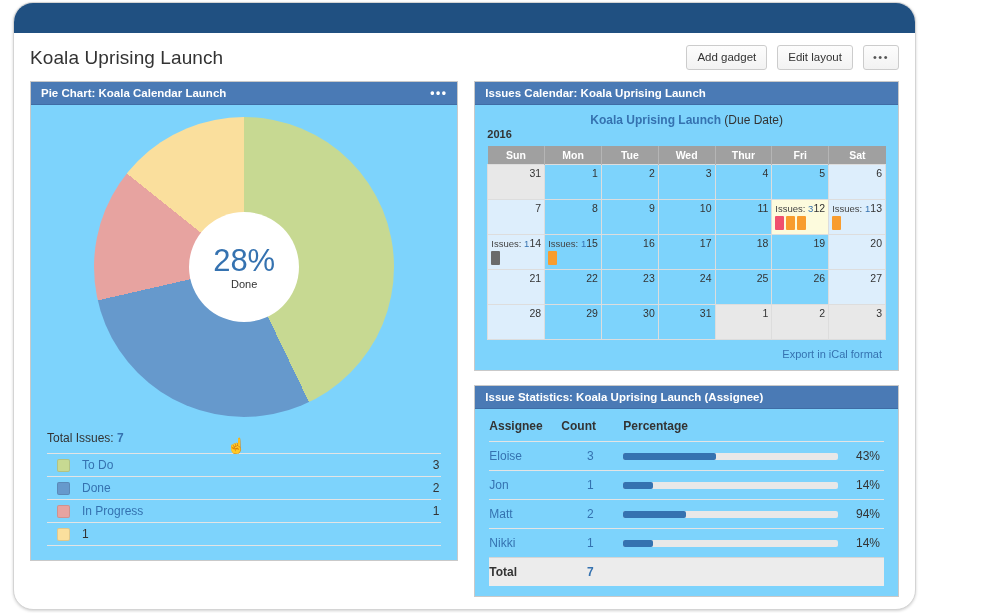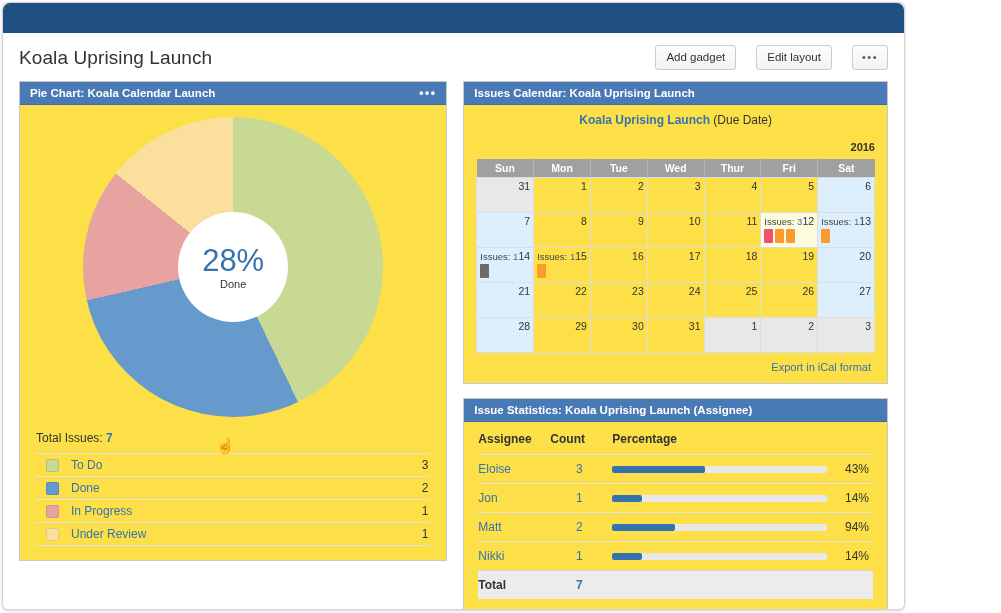--- a/index.html
+++ b/index.html
@@ -3,44 +3,44 @@
 <meta charset="utf-8">
 <style>
   * { box-sizing: border-box; margin: 0; padding: 0; }
   html, body {
     width: 1001px; height: 613px;
     background: #ffffff;
     font-family: "Liberation Sans", sans-serif;
     overflow: hidden;
   }
   .window {
-    position: absolute; left: 2px; top: 2px;
+    position: absolute; left: 13px; top: 2px;
     width: 903px; height: 608px;
     background: #fff;
     border: 1px solid #d4d4d4;
-    border-radius: 6px;
+    border-radius: 20px;
     box-shadow: 0 1px 3px rgba(0,0,0,0.18);
     overflow: hidden;
   }
   .topbar {
     height: 30px; background: #205081;
     border-radius: 7px 7px 0 0;
   }
   .page-head {
     position: relative;
     padding: 14px 16px 6px 16px;
     height: 48px;
   }
   .page-title {
     font-size: 19px; color: #333; font-weight: normal;
     letter-spacing: 0.1px;
   }
   .head-actions {
     position: absolute; right: 16px; top: 12px;
-    display: flex; gap: 20px; align-items: center;
+    display: flex; gap: 10px; align-items: center;
   }
   .btn {
     background: linear-gradient(#fdfdfd,#f2f2f2);
     border: 1px solid #ccc; border-radius: 3px;
     font-size: 11.5px; color: #333;
     padding: 5px 10px; cursor: pointer;
     font-family: "Liberation Sans", sans-serif;
     line-height: 13px;
   }
   .btn-dots { padding: 5px 9px; letter-spacing: 1.5px; color: #555; font-size: 11px; }
@@ -57,21 +57,21 @@
   .panel-head {
     background: #4a7ab5;
     color: #fff;
     font-size: 11.5px; font-weight: bold;
     padding: 5px 10px;
     display: flex; justify-content: space-between; align-items: center;
     height: 23px;
     border-bottom: 1px solid #3f6ca5;
   }
   .panel-dots { letter-spacing: 1.5px; cursor: pointer; font-size: 12px; }
-  .panel-body { background: #fde047; }
+  .panel-body { background: #7dd3fc; }
 
   
   .pie-wrap { position: relative; height: 320px; }
   .donut {
     position: absolute; left: 50%; top: 12px;
     transform: translateX(-50%);
     width: 300px; height: 300px; border-radius: 50%;
   }
   .donut-hole {
     position: absolute; left: 50%; top: 50%;
@@ -100,21 +100,21 @@
   .legend-row:last-child { border-bottom: 1px solid #e4e4e4; }
   .sw { width: 13px; height: 13px; border-radius: 2px; margin-right: 12px; }
   .legend-name { color: #3572b0; flex: 1; }
   .legend-count { color: #333; }
 
   
   .cal-body { padding: 8px 12px 8px 12px; }
   .cal-title { text-align: center; font-size: 12px; color: #333; font-weight: bold; }
   .cal-title a { color: #3572b0; text-decoration: none; }
   .cal-title .dd { color: #333; font-weight: normal; }
-  .cal-year { text-align: right; font-size: 11px; font-weight: bold; color: #333; margin-top: 14px; margin-bottom: 6px; }
+  .cal-year { text-align: left; font-size: 11px; font-weight: bold; color: #333; margin-top: 1px; margin-bottom: 6px; }
   table.cal { width: 100%; border-collapse: collapse; table-layout: fixed; padding-left: 34px; }
   table.cal th {
     background: #a0a0a0; color: #fff; font-size: 10.5px; font-weight: bold;
     padding: 3px 0; border-right: 1px solid #b5b5b5;
   }
   table.cal th:last-child { border-right: none; }
   table.cal td {
     height: 35px; vertical-align: top;
     border: 1px solid #ddd;
     font-size: 10.5px; color: #333;
@@ -200,21 +200,20 @@
                   <span class="legend-name">Done</span>
                   <span class="legend-count">2</span>
                 </div>
                 <div class="legend-row">
                   <span class="sw" style="background: rgb(231, 163, 160); border: 1px solid rgba(0, 0, 0, 0.1);"></span>
                   <span class="legend-name">In Progress</span>
                   <span class="legend-count">1</span>
                 </div>
                 <div class="legend-row">
                   <span class="sw" style="background: rgb(250, 223, 157); border: 1px solid rgba(0, 0, 0, 0.1);"></span>
-                  <span class="legend-name">Under Review</span>
                   <span class="legend-count">1</span>
                 </div>
               </div>
           </div>
         </div>
       </div>
     </div>
 
     <div class="col-right">
 

